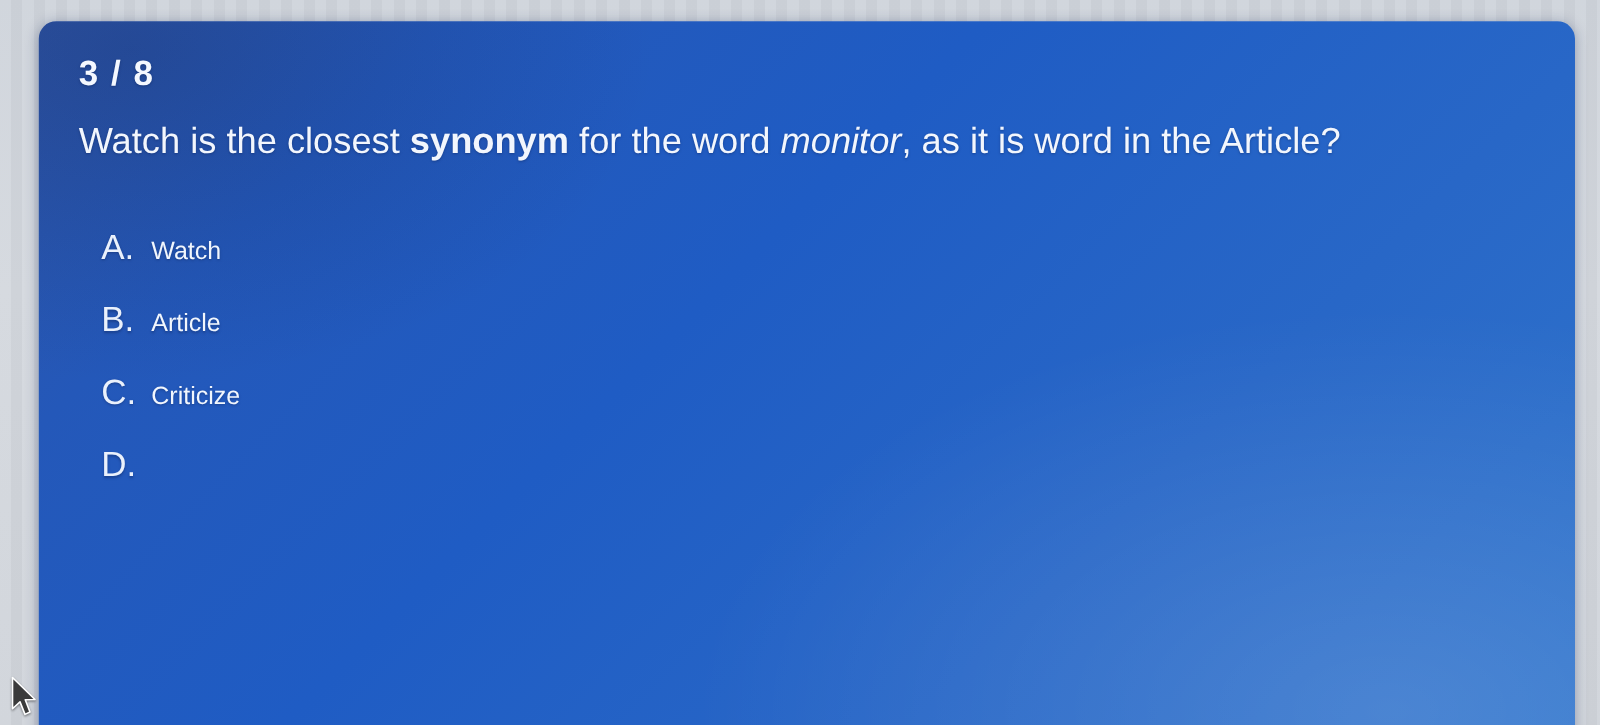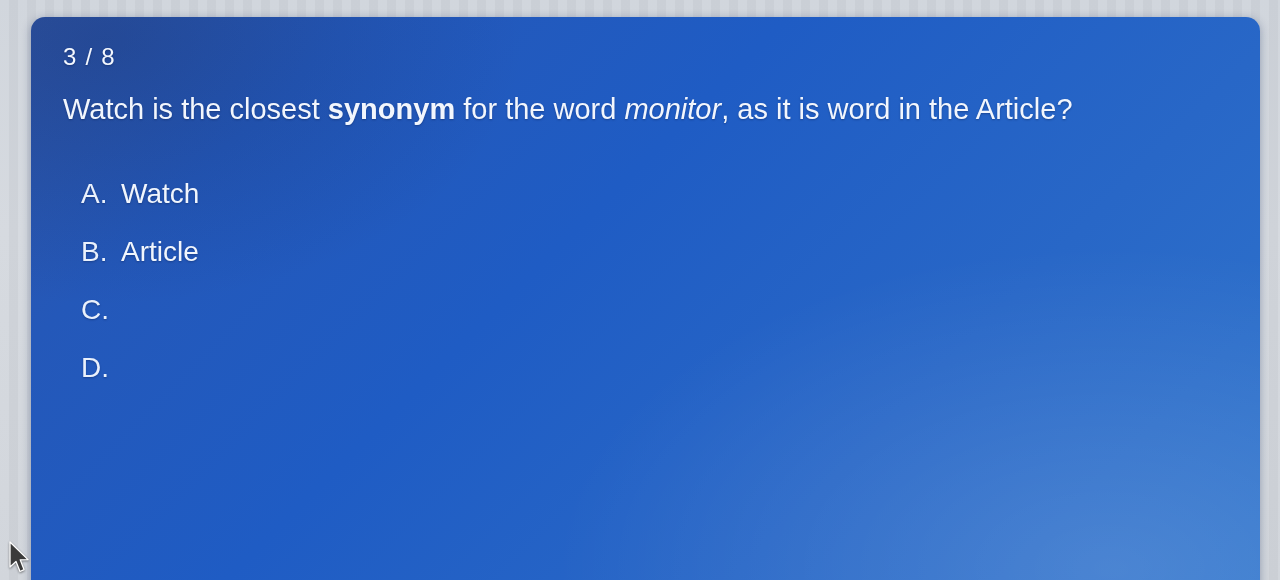--- a/index.html
+++ b/index.html
@@ -87,22 +87,22 @@
     padding-top: 26px;
   }
   .question-label {
     font-size: 29px;
     letter-spacing: 0.6px;
     color: #eef3fb;
     text-shadow: 0 1px 2px rgba(10,30,80,0.45);
     white-space: nowrap;
   }
   .question-counter {
-    font-size: 24px;
-    font-weight: 400;
+    font-size: 28px;
+    font-weight: 700;
     letter-spacing: 1.2px;
     color: #f4f8ff;
     text-shadow: 0 1px 2px rgba(10,30,80,0.45);
     white-space: nowrap;
     padding-right: 30px;
   }
 
   
   .question-prompt {
     margin-top: 18px;
@@ -128,21 +128,21 @@
     cursor: pointer;
   }
   .option-letter {
     font-size: 28px;
     color: #eaf1fc;
     text-shadow: 0 1px 2px rgba(10,30,80,0.40);
     width: 40px;
     flex: 0 0 40px;
   }
   .option-text {
-    font-size: 28px;
+    font-size: 20px;
     color: #f1f6fd;
     text-shadow: 0 1px 2px rgba(10,30,80,0.40);
   }
 
   
   .cursor {
     position: absolute;
     left: 8px;
     top: 541px;
     width: 22px;
@@ -177,20 +177,21 @@
         <span class="option-text">Watch</span>
       </div>
 
       <div class="option-row">
         <span class="option-letter">B.</span>
         <span class="option-text">Article</span>
       </div>
 
       <div class="option-row">
         <span class="option-letter">C.</span>
+        <span class="option-text">Criticize</span>
       </div>
 
       <div class="option-row">
         <span class="option-letter">D.</span>
       </div>
 
     </div>
   </div>
 
 </div>

